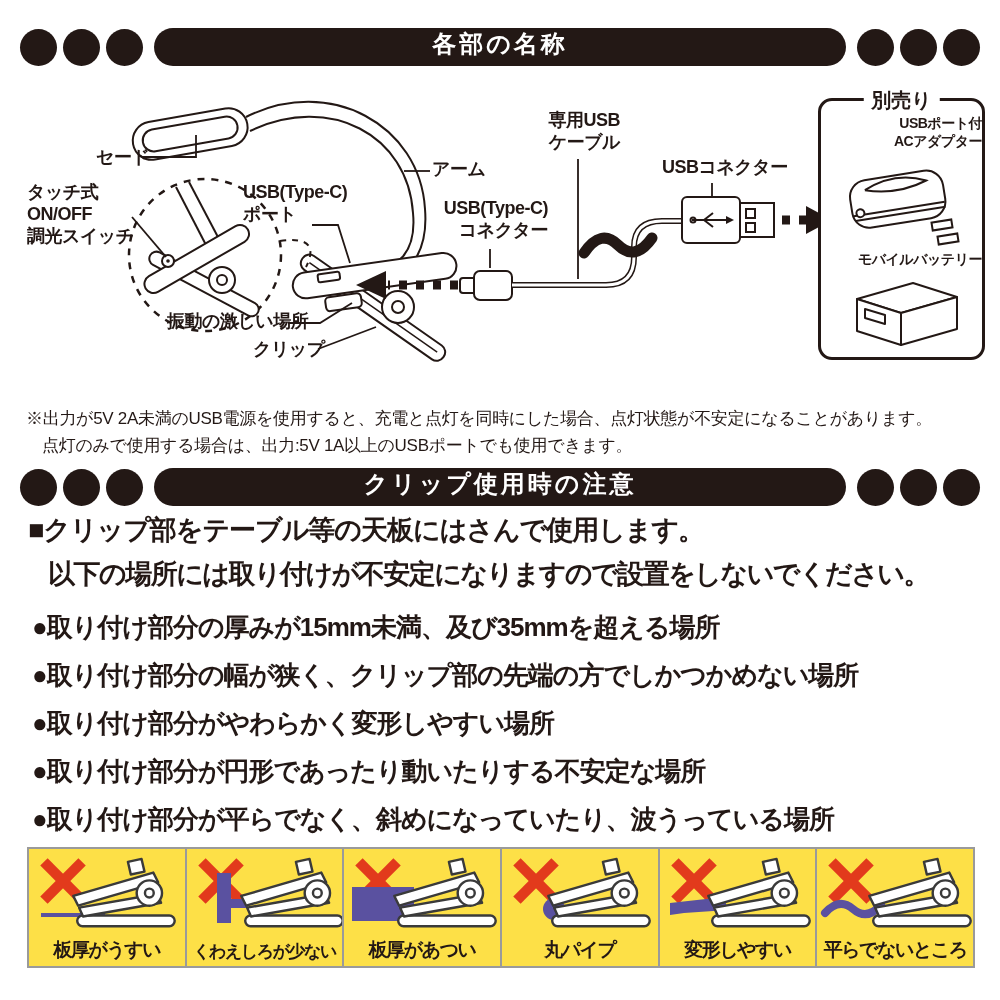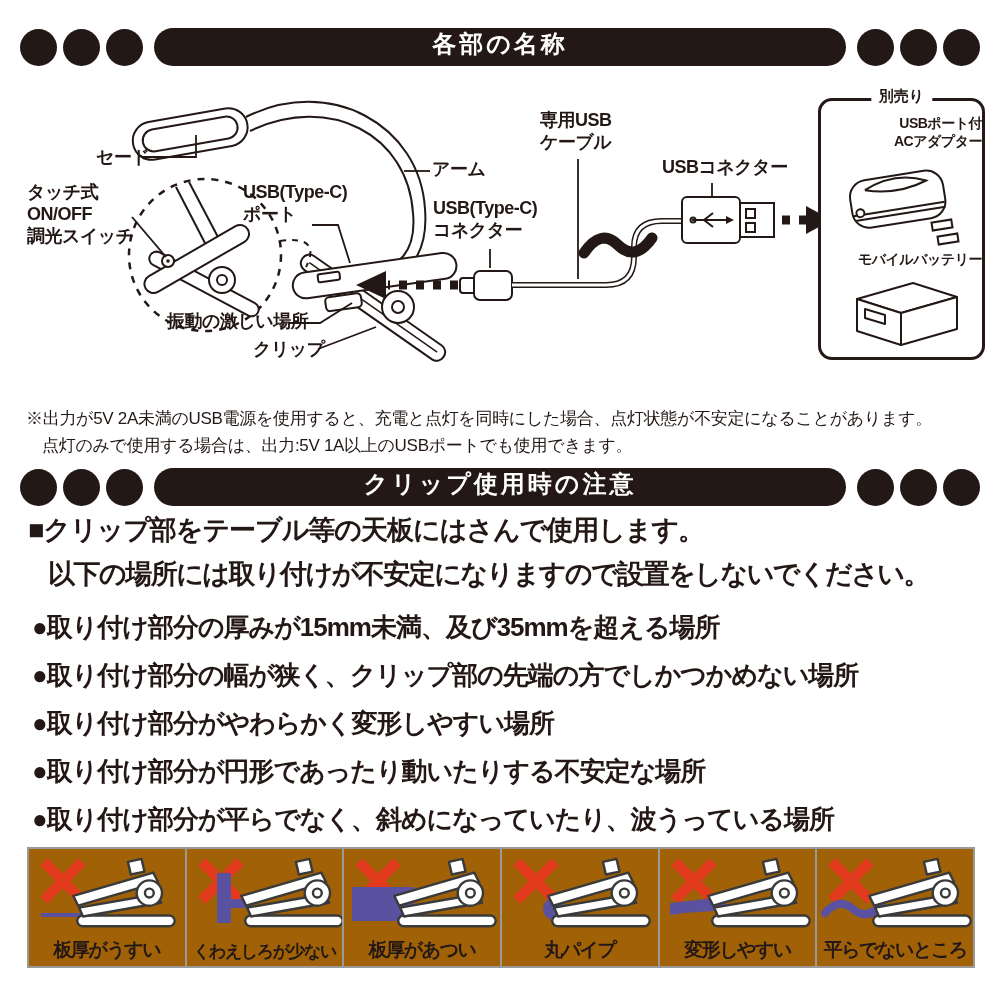--- a/index.html
+++ b/index.html
@@ -14,42 +14,42 @@
   .band { position:absolute; left:0; width:1000px; height:38px;
           display:flex; align-items:center; padding:0 20px; gap:6px; }
   .dot { width:37px; height:37px; border-radius:50%; background:#231815; flex:0 0 auto; }
   .band-bar { flex:1; height:38px; background:#231815; border-radius:19px;
               display:flex; justify-content:center; margin:0 5px; }
   .band-bar span { color:#fff; font-size:24px; font-weight:bold; letter-spacing:3px; }
 
   
   .dlabel { position:absolute; font-size:18px; font-weight:bold; line-height:1.22;
             white-space:pre-line; letter-spacing:-0.5px; color:#231815; }
-  .ctr { text-align:left; }
+  .ctr { text-align:right; }
 
   
   .optbox { position:absolute; left:818px; top:98px; width:167px; height:262px;
             border:3px solid #231815; border-radius:14px; background:#fff; }
   .optbox .opt-title { position:absolute; top:-14px; left:50%; transform:translateX(-50%);
-            background:#fff; padding:0 8px; font-size:15px; font-weight:bold; white-space:nowrap; }
+            background:#fff; padding:0 8px; font-size:20px; font-weight:bold; white-space:nowrap; }
   .opt-item-label { position:absolute; width:100%; text-align:right; font-size:14px;
             font-weight:bold; line-height:1.25; white-space:pre-line; letter-spacing:-0.5px; }
 
   
   .note { position:absolute; left:26px; top:384px; width:956px;
           font-size:17px; line-height:27px; letter-spacing:-0.3px;margin-top:21px; }
   .note .ind { padding-left:16px; }
   .intro1 { position:absolute; left:28px; top:512px; font-size:27px; font-weight:bold; letter-spacing:-1px; }
   .intro2 { position:absolute; left:48px; top:556px; font-size:27px; font-weight:bold; letter-spacing:-1.5px; }
   .bullets { position:absolute; left:32px; top:606px; }
   .bullets div { font-size:26px; font-weight:bold; letter-spacing:-1px; height:48px; line-height:42px; }
 
   
   .wstrip { position:absolute; left:27px; top:847px; width:948px; height:121px; display:flex; }
-  .wcell { flex:1; position:relative; border:2px solid #9a9a9a; border-left-width:1px; border-right-width:1px; background:#a16207; }
+  .wcell { flex:1; position:relative; border:2px solid #9a9a9a; border-left-width:1px; border-right-width:1px; background:#fde047; }
   .wcell:first-child { border-left-width:2px; }
   .wcell:last-child  { border-right-width:2px; }
   .wcell svg { position:absolute; left:0; top:0; }
   .wcap { position:absolute; left:0; right:0; bottom:3px; text-align:center;
           font-size:19px; font-weight:bold; letter-spacing:-1.5px; white-space:nowrap; }
   .wcap.tight { font-size:17px; letter-spacing:-1.5px; }
 </style>
 </head>
 <body>
 

